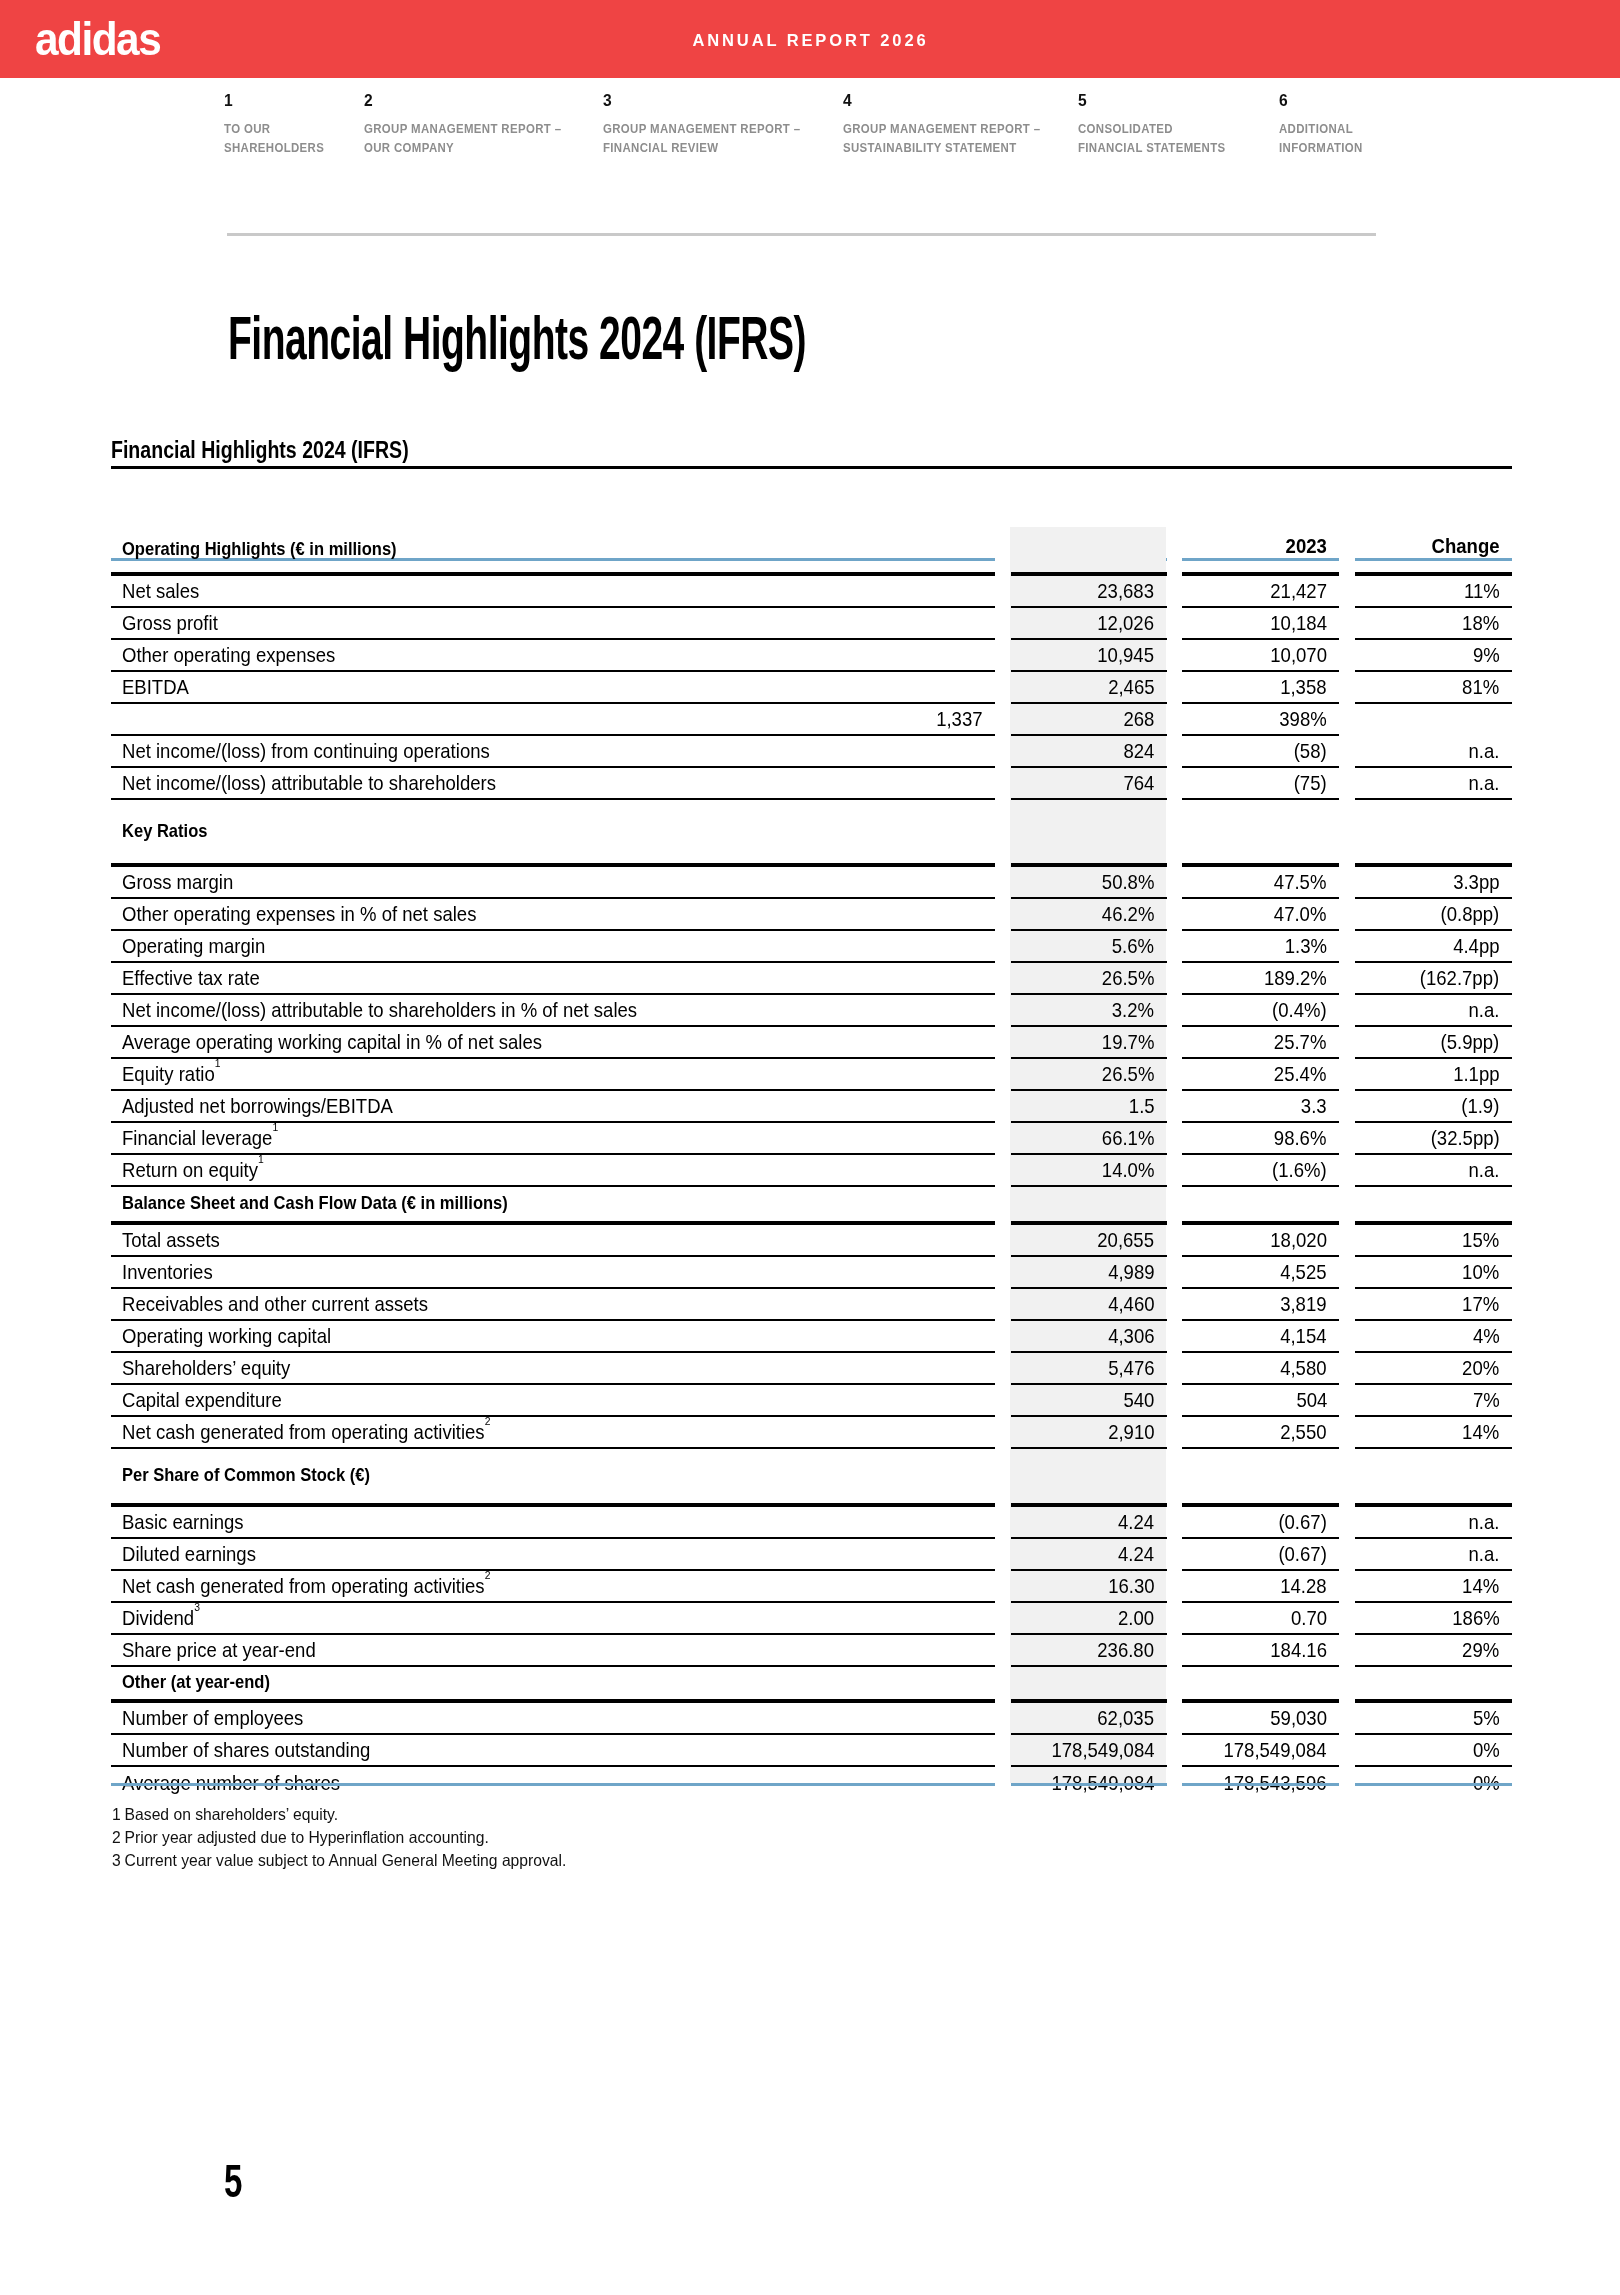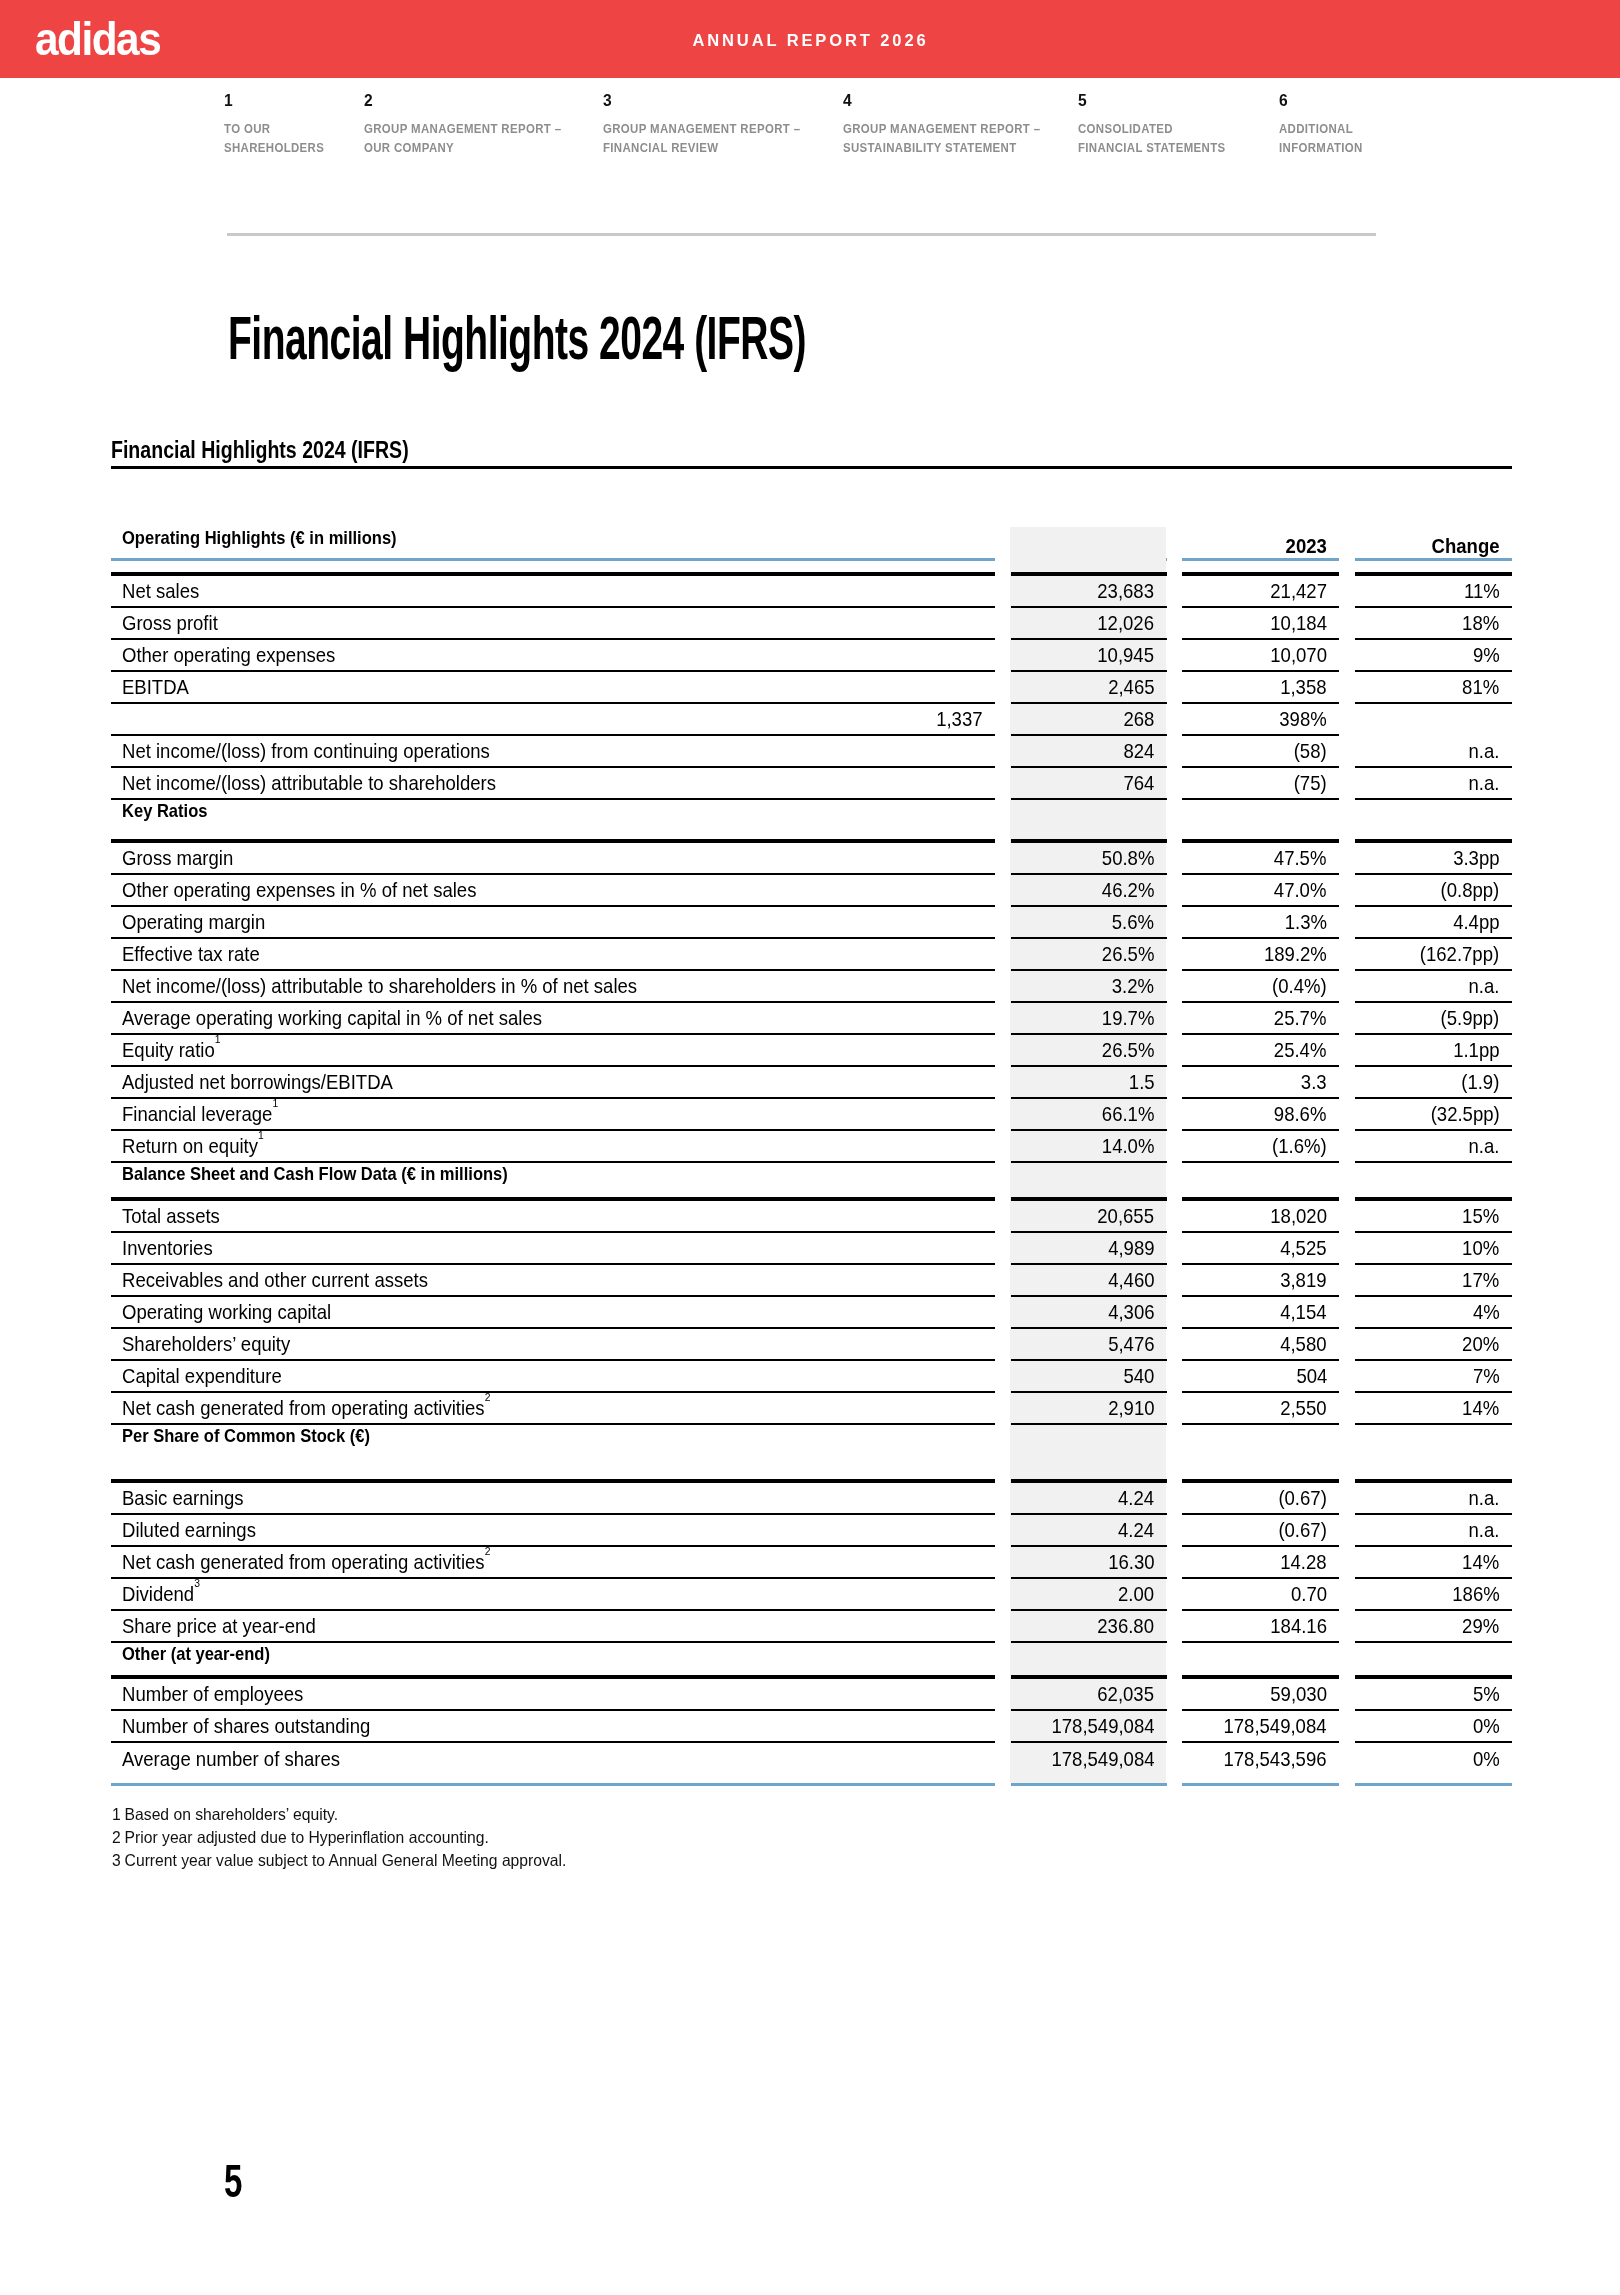--- a/index.html
+++ b/index.html
@@ -38,24 +38,24 @@
   
   .tgrid{display:grid;grid-template-columns:884px 156px 157px 157px;column-gap:15.6px;}
   .col-header-row{position:absolute;left:111px;top:497px;width:1401px;height:30px;}
   .col-header-row .hcell{border-bottom:3.3px solid var(--accent-blue);display:flex;align-items:flex-start;justify-content:flex-end;padding-right:12.3px;font-size:20.6px;font-weight:bold;color:#000;margin-top:37px;}
   .col-header-row .hcell.empty{justify-content:flex-start;}
 
   .gray-col{position:absolute;left:1010px;top:527px;width:156px;height:1256px;background:var(--column-bg);}
 
   #sections{position:absolute;left:111px;top:527px;width:1401px;}
   .sec-head{width:1401px;}
-  .sec-head .cell{border-bottom:4.1px solid #000;display:flex;align-items:flex-start;padding-bottom:2px;}
+  .sec-head .cell{border-bottom:4.1px solid #000;display:flex;align-items:center;padding-bottom:2px;}
   .sec-head .cell.lab{padding-left:10.7px;}
   #sections div.section:nth-of-type(1) .sec-head{height:49px;}
-  #sections div.section:nth-of-type(2) .sec-head{height:43px;}
+  #sections div.section:nth-of-type(2) .sec-head{height:67px;}
   #sections div.section:nth-of-type(3) .sec-head{height:38px;}
   #sections div.section:nth-of-type(4) .sec-head{height:58px;}
   #sections div.section:nth-of-type(5) .sec-head{height:36px;}
   .sec-head-text{font-size:19px;font-weight:bold;color:#000;white-space:nowrap;transform:scaleX(0.87);transform-origin:0 100%;}
 
   .row{height:32px;width:1401px;}
   .row .cell{border-bottom:2.5px solid #000;display:flex;align-items:center;overflow:visible;}
   .row .cell.lab{justify-content:flex-start;padding-left:10.7px;}
   .cell.num{justify-content:flex-end;padding-right:12.3px;}
   #sections div.section:last-of-type .rows div.row:last-of-type .cell{border-bottom:none;}

